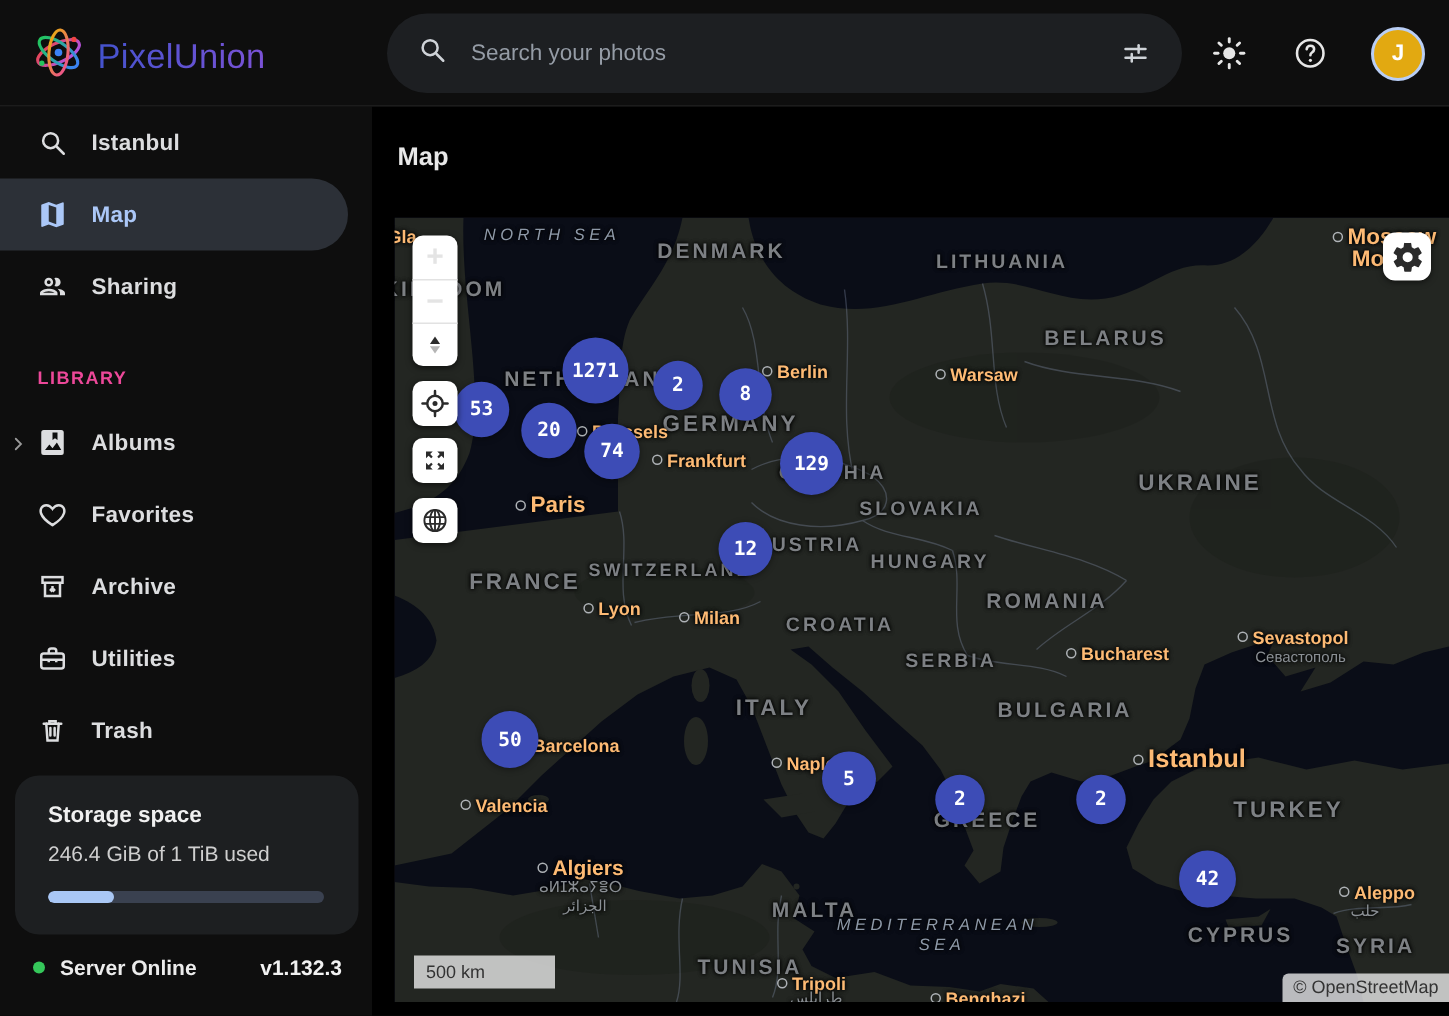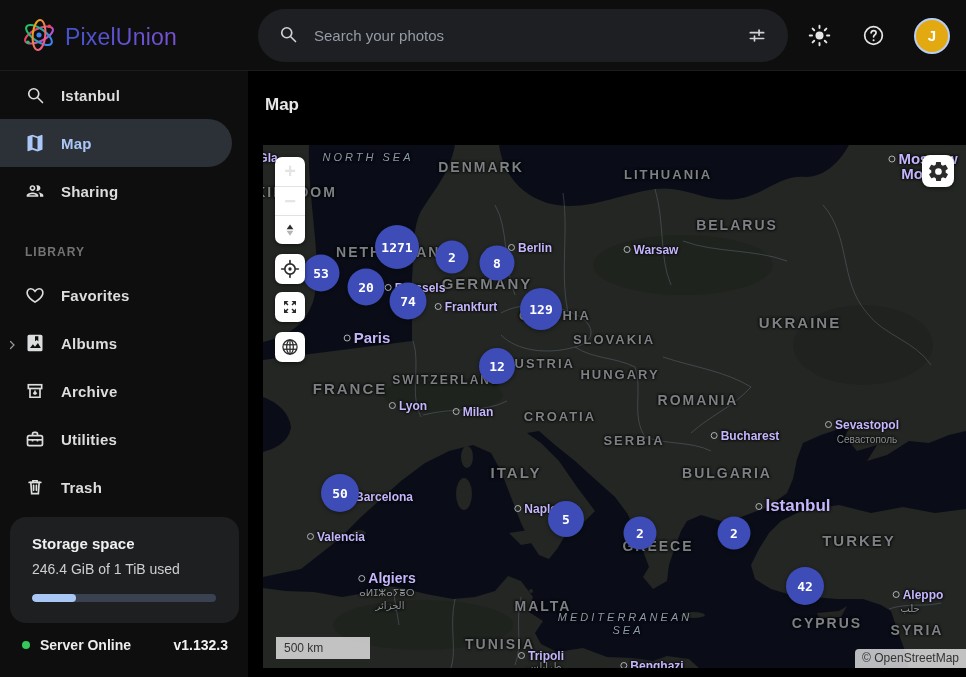--- a/index.html
+++ b/index.html
@@ -21,42 +21,42 @@
   .sidebar { position:absolute; left:0; top:71px; width:248px; bottom:0; background:#0e0e0e; z-index:20; }
   .nav-item { position:relative; height:48px; display:flex; align-items:center; cursor:pointer; color:#dcdddf; }
   .nav-item .icon { position:absolute; left:25px; width:20px; height:20px; color:#dcdddf; }
   .nav-item .icon svg { width:20px; height:20px; display:block; }
   .nav-item .lbl { position:absolute; left:61px; font-size:15px; font-weight:600; letter-spacing:.2px; }
   .nav-item.active { background:#2c3037; border-radius:0 26px 26px 0; width:232px; color:#abc7f7; }
   .nav-item.active .icon { color:#abc7f7; }
   .chevron { display:none; position:absolute; left:6px; width:12px; height:12px; color:#9a9a9a; }
   .chevron svg { width:12px; height:12px; }
   .nav-item.expandable .chevron { display:block; }
-  .section-label { margin:30px 0 12px 25px; font-size:12px; font-weight:700; letter-spacing:1px; color:#737373; }
+  .section-label { margin:30px 0 12px 25px; font-size:12px; font-weight:700; letter-spacing:1px; color:#ec4899; }
   .storage-card { position:absolute; left:10px; bottom:54px; width:229px; height:106px; background:#1d1f21; border-radius:16px; padding:18px 16px 0 22px; }
   .storage-title { font-size:15px; font-weight:700; color:#f0f0f0; }
   .storage-usage { font-size:14px; color:#cfcfcf; margin-top:9px; }
   .storage-track { margin-top:17px; width:184px; height:8px; border-radius:4px; background:#3a4150; overflow:hidden; }
   .storage-fill { height:100%; border-radius:4px; background:#a9c7f5; }
   .server-row { position:absolute; left:22px; right:20px; bottom:24px; display:flex; align-items:center; font-size:14px; }
   .server-dot { width:8px; height:8px; border-radius:50%; background:#35c75a; margin-right:10px; }
   .server-label { font-weight:600; color:#ececec; }
   .server-version { margin-left:auto; font-weight:700; color:#f2f2f2; }
 
   
   .main { position:absolute; left:248px; top:71px; right:0; bottom:0; background:#000; }
   .page-title { position:absolute; left:17px; top:24px; font-size:17px; font-weight:700; color:#e8e8e8; }
 
   
   .map-viewport { position:absolute; left:15px; top:74px; width:703px; height:523px; overflow:hidden; background:#0a0d17; cursor:grab; }
   .map-viewport svg.basemap { position:absolute; left:0; top:0; }
   .map-layer { position:absolute; inset:0; }
   .map-label { position:absolute; transform:translate(-50%,-50%); white-space:nowrap; text-shadow:0 0 3px #000,0 0 3px #000; pointer-events:none; }
   .map-label.country { color:#7d8084; font-weight:600; letter-spacing:2px; font-size:13px; }
-  .map-label.city, .map-label.plain { color:#c4b5fd; font-size:12px; font-weight:600; }
+  .map-label.city, .map-label.plain { color:#fdba74; font-size:12px; font-weight:600; }
   .map-label.city::before { content:""; display:inline-block; width:5px; height:5px; border:1.5px solid #aeb2b6; border-radius:50%; margin-right:3px; vertical-align:1px; }
   .map-label.sea { color:#8e99a8; font-style:italic; letter-spacing:3px; font-size:11px; }
   .map-label.sub { color:#8b9095; font-size:10px; }
   .cluster { position:absolute; transform:translate(-50%,-50%); border-radius:50%; background:#3d4cb6; color:#fff; display:flex; align-items:center; justify-content:center; font-family:"DejaVu Sans Mono",monospace; font-weight:700; font-size:13px; cursor:pointer; box-shadow:0 1px 4px rgba(0,0,0,.4); }
   .mapbtn { position:absolute; background:#fff; border-radius:7px; box-shadow:0 1px 4px rgba(0,0,0,.55); display:flex; align-items:center; justify-content:center; color:#222; cursor:pointer; }
   .zoom-group { position:absolute; left:12px; top:12px; width:30px; background:#fff; border-radius:7px; box-shadow:0 1px 4px rgba(0,0,0,.55); }
   .zoom-group .seg { width:30px; height:29px; display:flex; align-items:center; justify-content:center; cursor:pointer; }
   .zoom-group .seg + .seg { border-top:1px solid #e2e2e2; }
   .scalebar { position:absolute; left:13px; bottom:9px; width:94px; height:22px; background:rgba(255,255,255,.72); color:#333; font-size:12px; line-height:22px; padding-left:8px; }
   .attribution { position:absolute; right:0; bottom:0; background:rgba(255,255,255,.72); color:#333; font-size:12px; padding:2px 7px 3px 7px; border-top-left-radius:4px; }
@@ -170,39 +170,39 @@
           </svg>
         </span>
         <span class="lbl">Sharing</span>
       </div>
     </div>
 
   <div class="section-label">LIBRARY</div>
 
   <div>
 
-  <div class="nav-item">
-
-        <span class="icon">
-          <svg viewBox="0 0 24 24" fill="none" stroke="currentColor" stroke-width="2">
-            <path d="M12 20.5S4.3 15.7 2.8 11C1.8 7.7 3.7 4.5 7 4.5c2.2 0 3.9 1.5 5 3 1.1-1.5 2.8-3 5-3 3.3 0 5.2 3.2 4.2 6.5-1.5 4.7-9.2 9.5-9.2 9.5z"></path>
-          </svg>
-        </span>
-        <span class="lbl">Favorites</span>
-      </div>
-      <div class="nav-item expandable">
+  <div class="nav-item expandable">
         <span class="chevron"><svg viewBox="0 0 24 24" fill="none" stroke="currentColor" stroke-width="2.4" stroke-linecap="round">
             <path d="m9 5 7 7-7 7"></path>
           </svg></span>
         <span class="icon">
           <svg viewBox="0 0 24 24" fill="currentColor">
             <path d="M19 2H5a2 2 0 0 0-2 2v16a2 2 0 0 0 2 2h14a2 2 0 0 0 2-2V4a2 2 0 0 0-2-2zm-7 2h4v6l-2-1.5L12 10V4zm-6 14 3.5-4.5 2.5 3 3.5-4.5L19 18H6z"></path>
           </svg>
         </span>
         <span class="lbl">Albums</span>
+      </div>
+      <div class="nav-item">
+
+        <span class="icon">
+          <svg viewBox="0 0 24 24" fill="none" stroke="currentColor" stroke-width="2">
+            <path d="M12 20.5S4.3 15.7 2.8 11C1.8 7.7 3.7 4.5 7 4.5c2.2 0 3.9 1.5 5 3 1.1-1.5 2.8-3 5-3 3.3 0 5.2 3.2 4.2 6.5-1.5 4.7-9.2 9.5-9.2 9.5z"></path>
+          </svg>
+        </span>
+        <span class="lbl">Favorites</span>
       </div>
       <div class="nav-item">
 
         <span class="icon">
           <svg viewBox="0 0 24 24" fill="none" stroke="currentColor" stroke-width="2">
             <rect x="4" y="4.5" width="16" height="4.5"></rect>
             <path d="M6 9v10.5h12V9"></path>
             <path d="M12 11.5v4.5m0 0-2-2m2 2 2-2"></path>
           </svg>
         </span>
@@ -328,21 +328,21 @@
         <div class="map-label country" style="left: 87px; top: 243px; font-size: 15px;">FRANCE</div>
         <div class="map-label country" style="left: 435px; top: 255px; font-size: 14px;">ROMANIA</div>
         <div class="map-label city" style="left: 145px; top: 261px;">Lyon</div>
         <div class="map-label city" style="left: 210px; top: 267px;">Milan</div>
         <div class="map-label country" style="left: 297px; top: 271px; font-size: 13px;">CROATIA</div>
         <div class="map-label city" style="left: 599px; top: 280px;">Sevastopol</div>
         <div class="map-label city" style="left: 482px; top: 291px;">Bucharest</div>
         <div class="map-label sub" style="left: 604px; top: 294px;">Севастополь</div>
         <div class="map-label country" style="left: 371px; top: 295px; font-size: 13px;">SERBIA</div>
         <div class="map-label country" style="left: 253px; top: 327px; font-size: 15px;">ITALY</div>
-        <div class="map-label country" style="left: 447px; top: 328px; font-size: 14px; margin-left: 17px;">BULGARIA</div>
+        <div class="map-label country" style="left: 447px; top: 328px; font-size: 14px;">BULGARIA</div>
         <div class="map-label city" style="left: 116px; top: 352px;">Barcelona</div>
         <div class="map-label city" style="left: 530px; top: 361px; font-size: 17px;">Istanbul</div>
         <div class="map-label city" style="left: 276px; top: 364px;">Naples</div>
         <div class="map-label city" style="left: 73px; top: 392px;">Valencia</div>
         <div class="map-label country" style="left: 596px; top: 395px; font-size: 15px;">TURKEY</div>
         <div class="map-label country" style="left: 395px; top: 401px; font-size: 14px;">GREECE</div>
         <div class="map-label city" style="left: 124px; top: 433px; font-size: 14px;">Algiers</div>
         <div class="map-label sub" style="left: 124px; top: 447px;">ⴰⵍⵊⵣⴰⵢⴻⵔ</div>
         <div class="map-label sub" style="left: 127px; top: 460px;">الجزائر</div>
         <div class="map-label city" style="left: 655px; top: 450px;">Aleppo</div>

